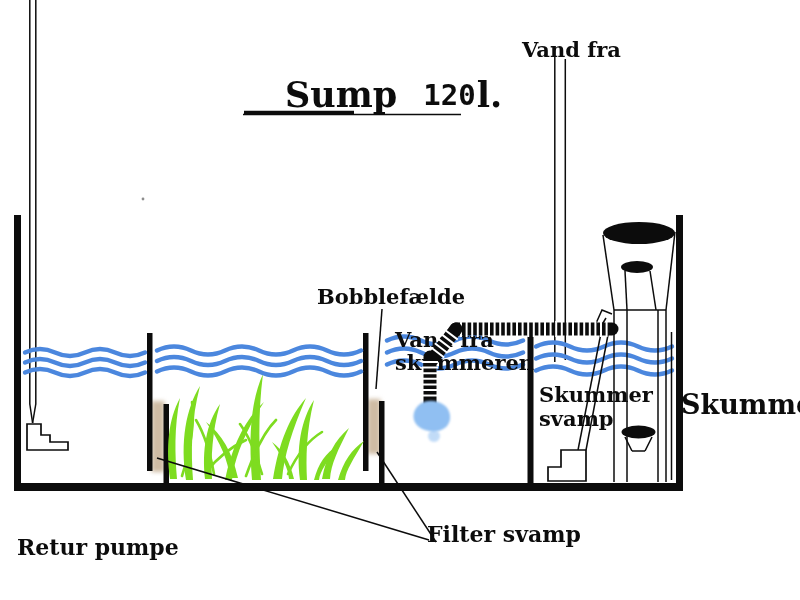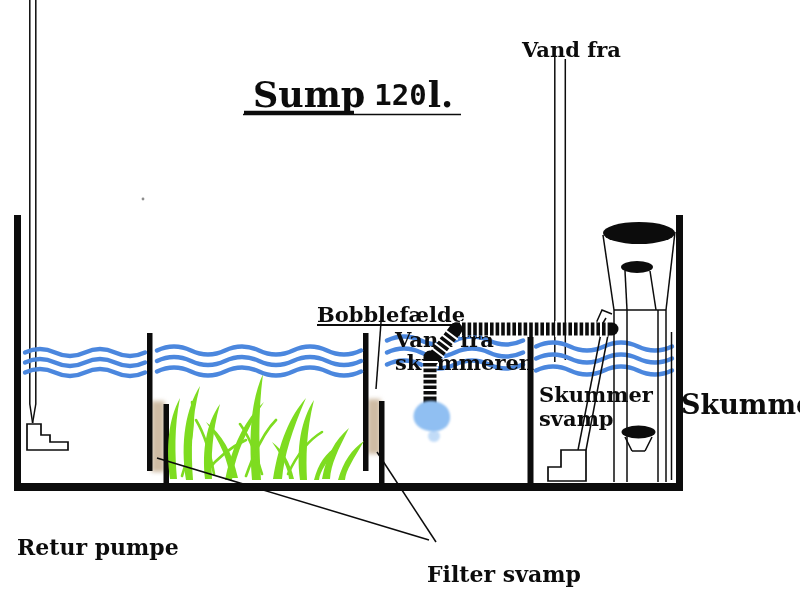--- a/index.html
+++ b/index.html
@@ -3,23 +3,23 @@
 <meta charset="utf-8">
 <style>
   html,body{margin:0;padding:0;background:#fff;}
   .stage{position:relative;width:800px;height:600px;overflow:hidden;
          background:var(--c-background,#fff);
          font-family:"DejaVu Serif","Liberation Serif",serif;}
   .layer{position:absolute;left:0;top:0;width:800px;height:600px;}
   .lbl{position:absolute;font-weight:bold;color:var(--c-ink,#0c0c0c);
        white-space:nowrap;line-height:1.08;}
   .line{display:block;}
-  .t-name{font-size:35px;}
+  .t-name{font-size:35px;margin-left:32px;}
   .t-vol{font-family:"DejaVu Sans Mono","Liberation Mono",monospace;
-         font-size:29px;font-weight:bold;margin:0 1px 0 9px;position:relative;top:-2px;}
+         font-size:29px;font-weight:bold;margin:0 1px 0 26px;position:relative;top:-2px;}
   .t-unit{font-size:35px;}
   
   .wall{fill:var(--c-ink);}
   .thin{stroke:var(--c-ink);stroke-width:1.5;fill:none;}
   .shape{stroke:var(--c-ink);stroke-width:1.7;fill:#fff;}
   .fillink{fill:var(--c-ink);}
   .water{stroke:var(--c-water);stroke-width:4.4;fill:none;stroke-linecap:round;}
   .grassf{fill:var(--c-grass);}
   .grasss{stroke:var(--c-grass);stroke-width:2.6;fill:none;stroke-linecap:round;}
   .sponge{fill:var(--c-sponge);filter:url(#fuzz);}
@@ -154,37 +154,37 @@
 
   <div class="lbl t" style="left:253px;top:76px;">
     <span class="t-name">Sump</span><span class="t-vol">120</span><span class="t-unit">l.</span>
   </div>
 
   <div class="lbl" style="left:522px;top:38px;font-size:21px;line-height:23px;">
     <span class="line">Vand fra</span>
   </div>
 
 
-  <div class="lbl" style="left:317px;top:304px;font-size:21px;text-decoration:underline;">Bobblefælde</div>
+  <div class="lbl" style="left:317px;top:286px;font-size:21px;">Bobblefælde</div>
 
   <div class="lbl" style="left:395px;top:328px;font-size:21px;line-height:23px;">
     <span class="line">Vand fra</span>
     <span class="line">skummeren</span>
   </div>
 
   <div class="lbl" style="left:539px;top:383px;font-size:21px;line-height:24px;">
     <span class="line">Skummer</span>
     <span class="line">svamp</span>
   </div>
 
   <div class="lbl" style="left:681px;top:390px;font-size:27px;">Skummer</div>
 
   <div class="lbl" style="left:17px;top:492px;font-size:22px;margin-top:44px;">Retur pumpe</div>
 
-  <div class="lbl" style="left:427px;top:523px;font-size:22px;margin-top:40px;">Filter svamp</div>
+  <div class="lbl" style="left:427px;top:523px;font-size:22px;">Filter svamp</div>
 
   <svg class="layer" viewBox="0 0 800 600" style="pointer-events:none;">
     <g>
       <path class="hose" d="M456,329 H612"></path>
       <path class="rib" d="M460,329 H608"></path>
       <path class="hose" d="M456,329 L432,360"></path>
       <path class="rib" d="M452,334 L436,355"></path>
       <path class="hose" d="M430,357 V403"></path>
       <path class="rib" d="M430,361 V399"></path>
     </g>

